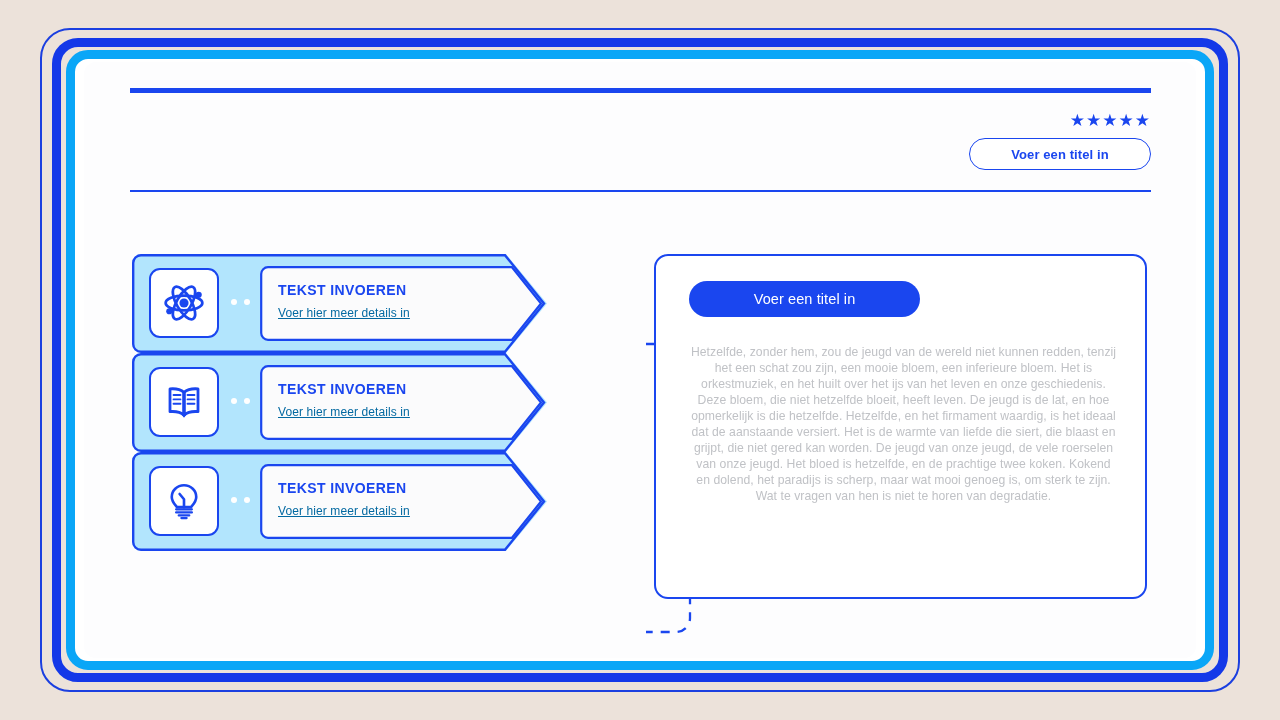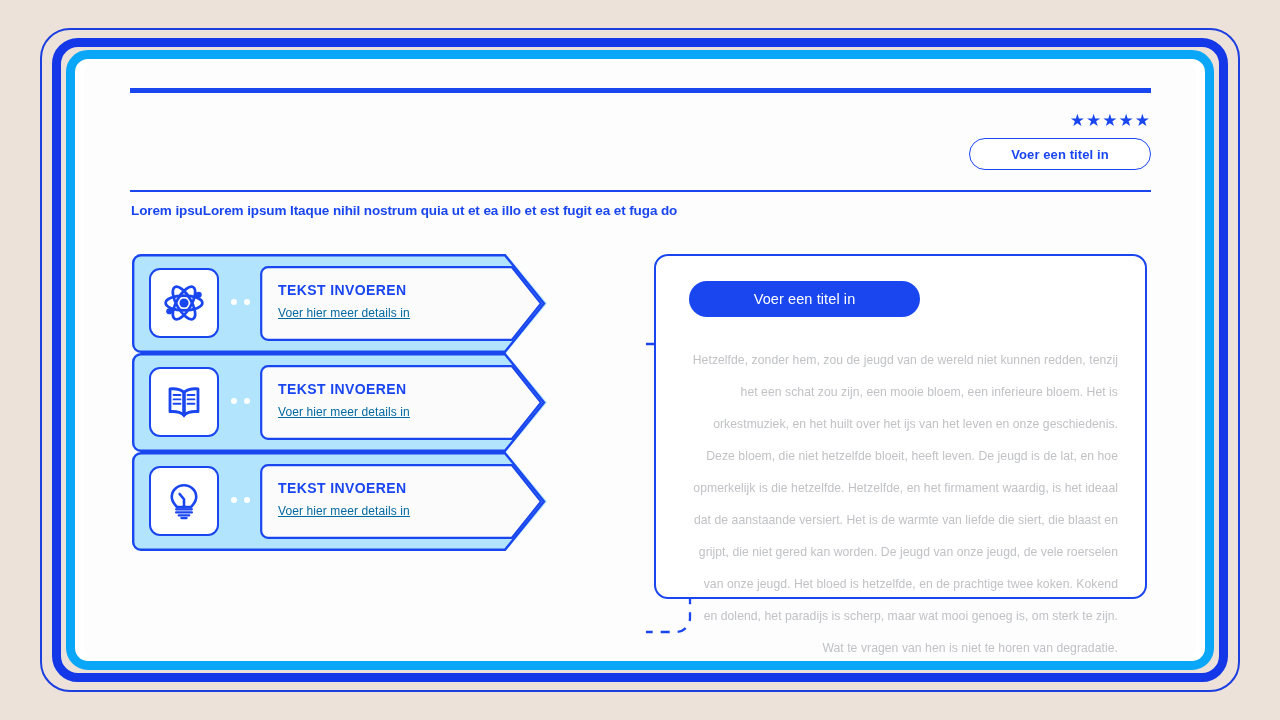--- a/index.html
+++ b/index.html
@@ -194,23 +194,23 @@
     display:flex; align-items:center; justify-content:center;
     color:#ffffff;
     font-size:14.5px;
     letter-spacing:0.1px;
   }
   .panel-body{
     position:absolute; left:33px; top:88px;
     width:429px;
     color:#c0c2c6;
     font-size:12.2px;
-    line-height:32px;
+    line-height:16px;
     letter-spacing:0.05px;
-    text-align:right;
+    text-align:center;
   }
 </style>
 </head>
 <body>
 
 <div class="frame-outer"></div>
 <div class="frame-mid"></div>
 <div class="frame-cyan"></div>
 
 <div class="page">
@@ -220,21 +220,20 @@
   <div class="header">
 
 
     <div class="stars">★★★★★</div>
 
     <div class="title-pill">Voer een titel in</div>
   </div>
 
   <div class="head-rule"></div>
 
-  <div class="lead">Lorem ipsuLorem ipsum Itaque nihil nostrum quia ut et ea illo et est fugit ea et fuga do</div>
 
   <div class="cards">
 
     <div class="card">
       <div class="card-shape"></div>
       <svg class="card-outline" viewBox="0 0 415 99">
         <path d="M9,1.2 H373 L412,49.5 L373,97.8 H9 A7.8,7.8 0 0 1 1.2,90 V9 A7.8,7.8 0 0 1 9,1.2 Z" fill="none" stroke="#1a46ef" stroke-width="2.4"></path>
       </svg>
 
       <div class="icon-tile">

